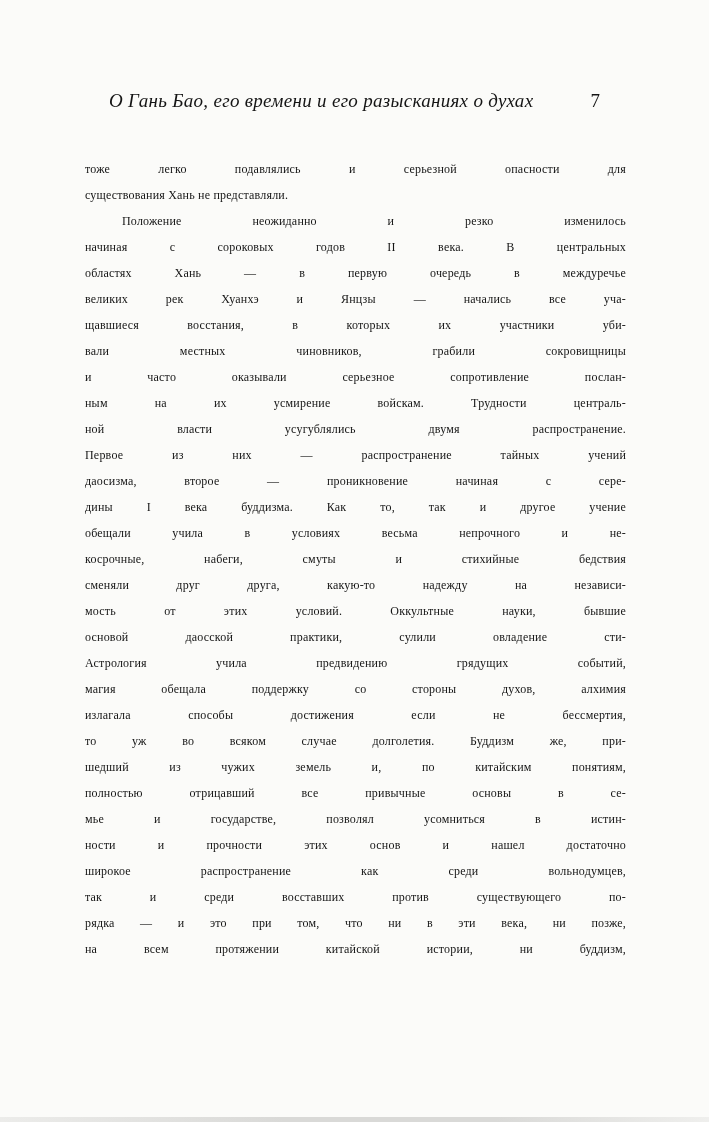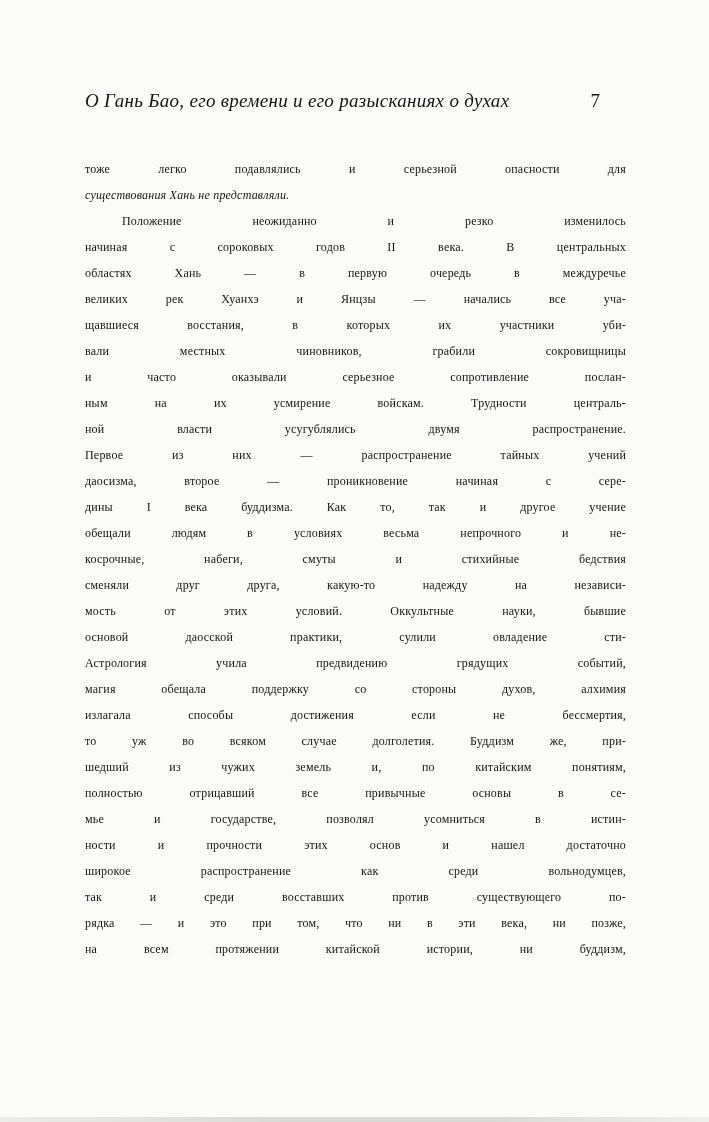--- a/index.html
+++ b/index.html
@@ -18,20 +18,21 @@
     left: 85px;
     top: 90px;
     width: 541px;
   }
   .running-head {
     display: flex;
     justify-content: space-between;
     align-items: baseline;
     font-size: 19px;
     white-space: nowrap;
+    margin-left: 24px;
   }
   .running-title {
     font-style: italic;
     letter-spacing: 0.3px;
   }
   .page-number {
     font-style: normal;
     font-size: 19px;
     padding-right: 26px;
   }
@@ -40,21 +41,20 @@
     font-size: 12px;
     line-height: 26px;
     letter-spacing: 0.2px;
   }
   .line {
     text-align: justify;
     text-align-last: justify;
   }
   .line.no-just {
     text-align-last: left;
-    font-style: italic;
   }
   .line.indent {
     text-indent: 37px;
   }
   .scan-edge {
     position: absolute;
     left: 0;
     bottom: 0;
     width: 100%;
     height: 5px;
@@ -77,21 +77,21 @@
       <div class="line">областях Хань — в первую очередь в междуречье</div>
       <div class="line">великих рек Хуанхэ и Янцзы — начались все уча-</div>
       <div class="line">щавшиеся восстания, в которых их участники уби-</div>
       <div class="line">вали местных чиновников, грабили сокровищницы</div>
       <div class="line">и часто оказывали серьезное сопротивление послан-</div>
       <div class="line">ным на их усмирение войскам. Трудности централь-</div>
       <div class="line">ной власти усугублялись двумя распространение.</div>
       <div class="line">Первое из них — распространение тайных учений</div>
       <div class="line">даосизма, второе — проникновение начиная с сере-</div>
       <div class="line">дины I века буддизма. Как то, так и другое учение</div>
-      <div class="line">обещали людям в условиях весьма непрочного и не-</div>
+      <div class="line">обещали учила в условиях весьма непрочного и не-</div>
       <div class="line">косрочные, набеги, смуты и стихийные бедствия</div>
       <div class="line">сменяли друг друга, какую-то надежду на независи-</div>
       <div class="line">мость от этих условий. Оккультные науки, бывшие</div>
       <div class="line">основой даосской практики, сулили овладение сти-</div>
       <div class="line">Астрология учила предвидению грядущих событий,</div>
       <div class="line">магия обещала поддержку со стороны духов, алхимия</div>
       <div class="line">излагала способы достижения если не бессмертия,</div>
       <div class="line">то уж во всяком случае долголетия. Буддизм же, при-</div>
       <div class="line">шедший из чужих земель и, по китайским понятиям,</div>
       <div class="line">полностью отрицавший все привычные основы в се-</div>

